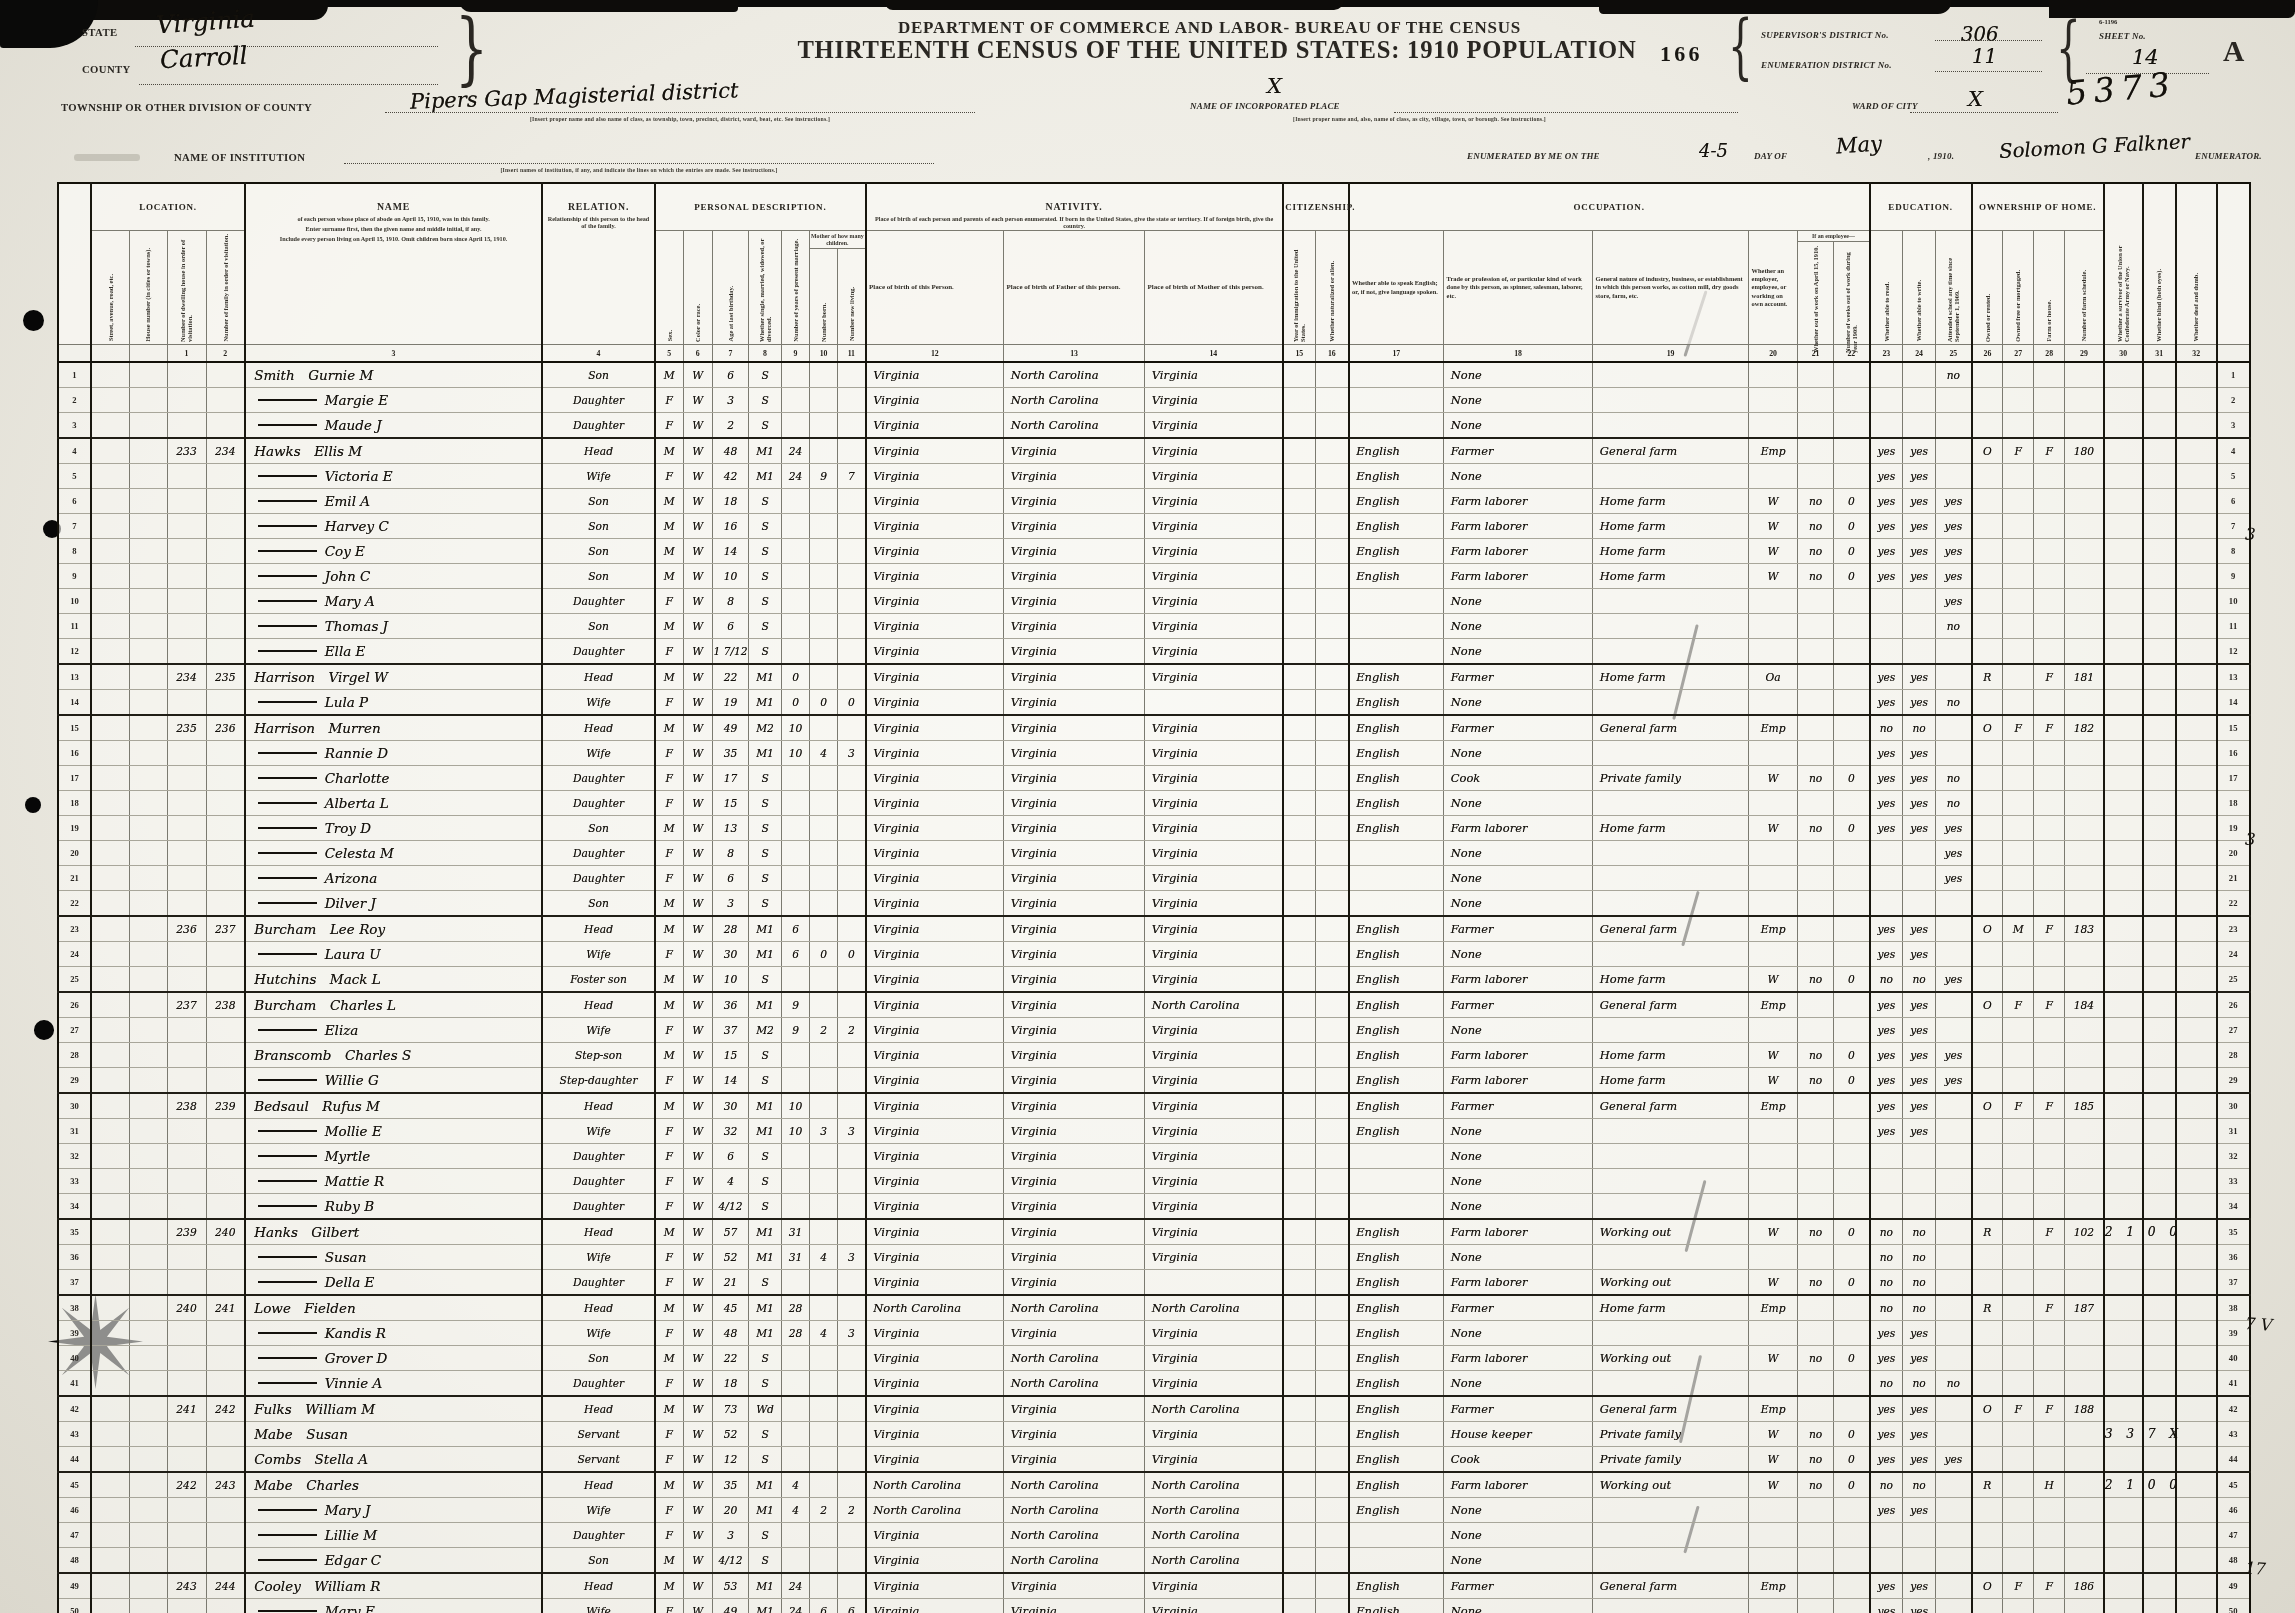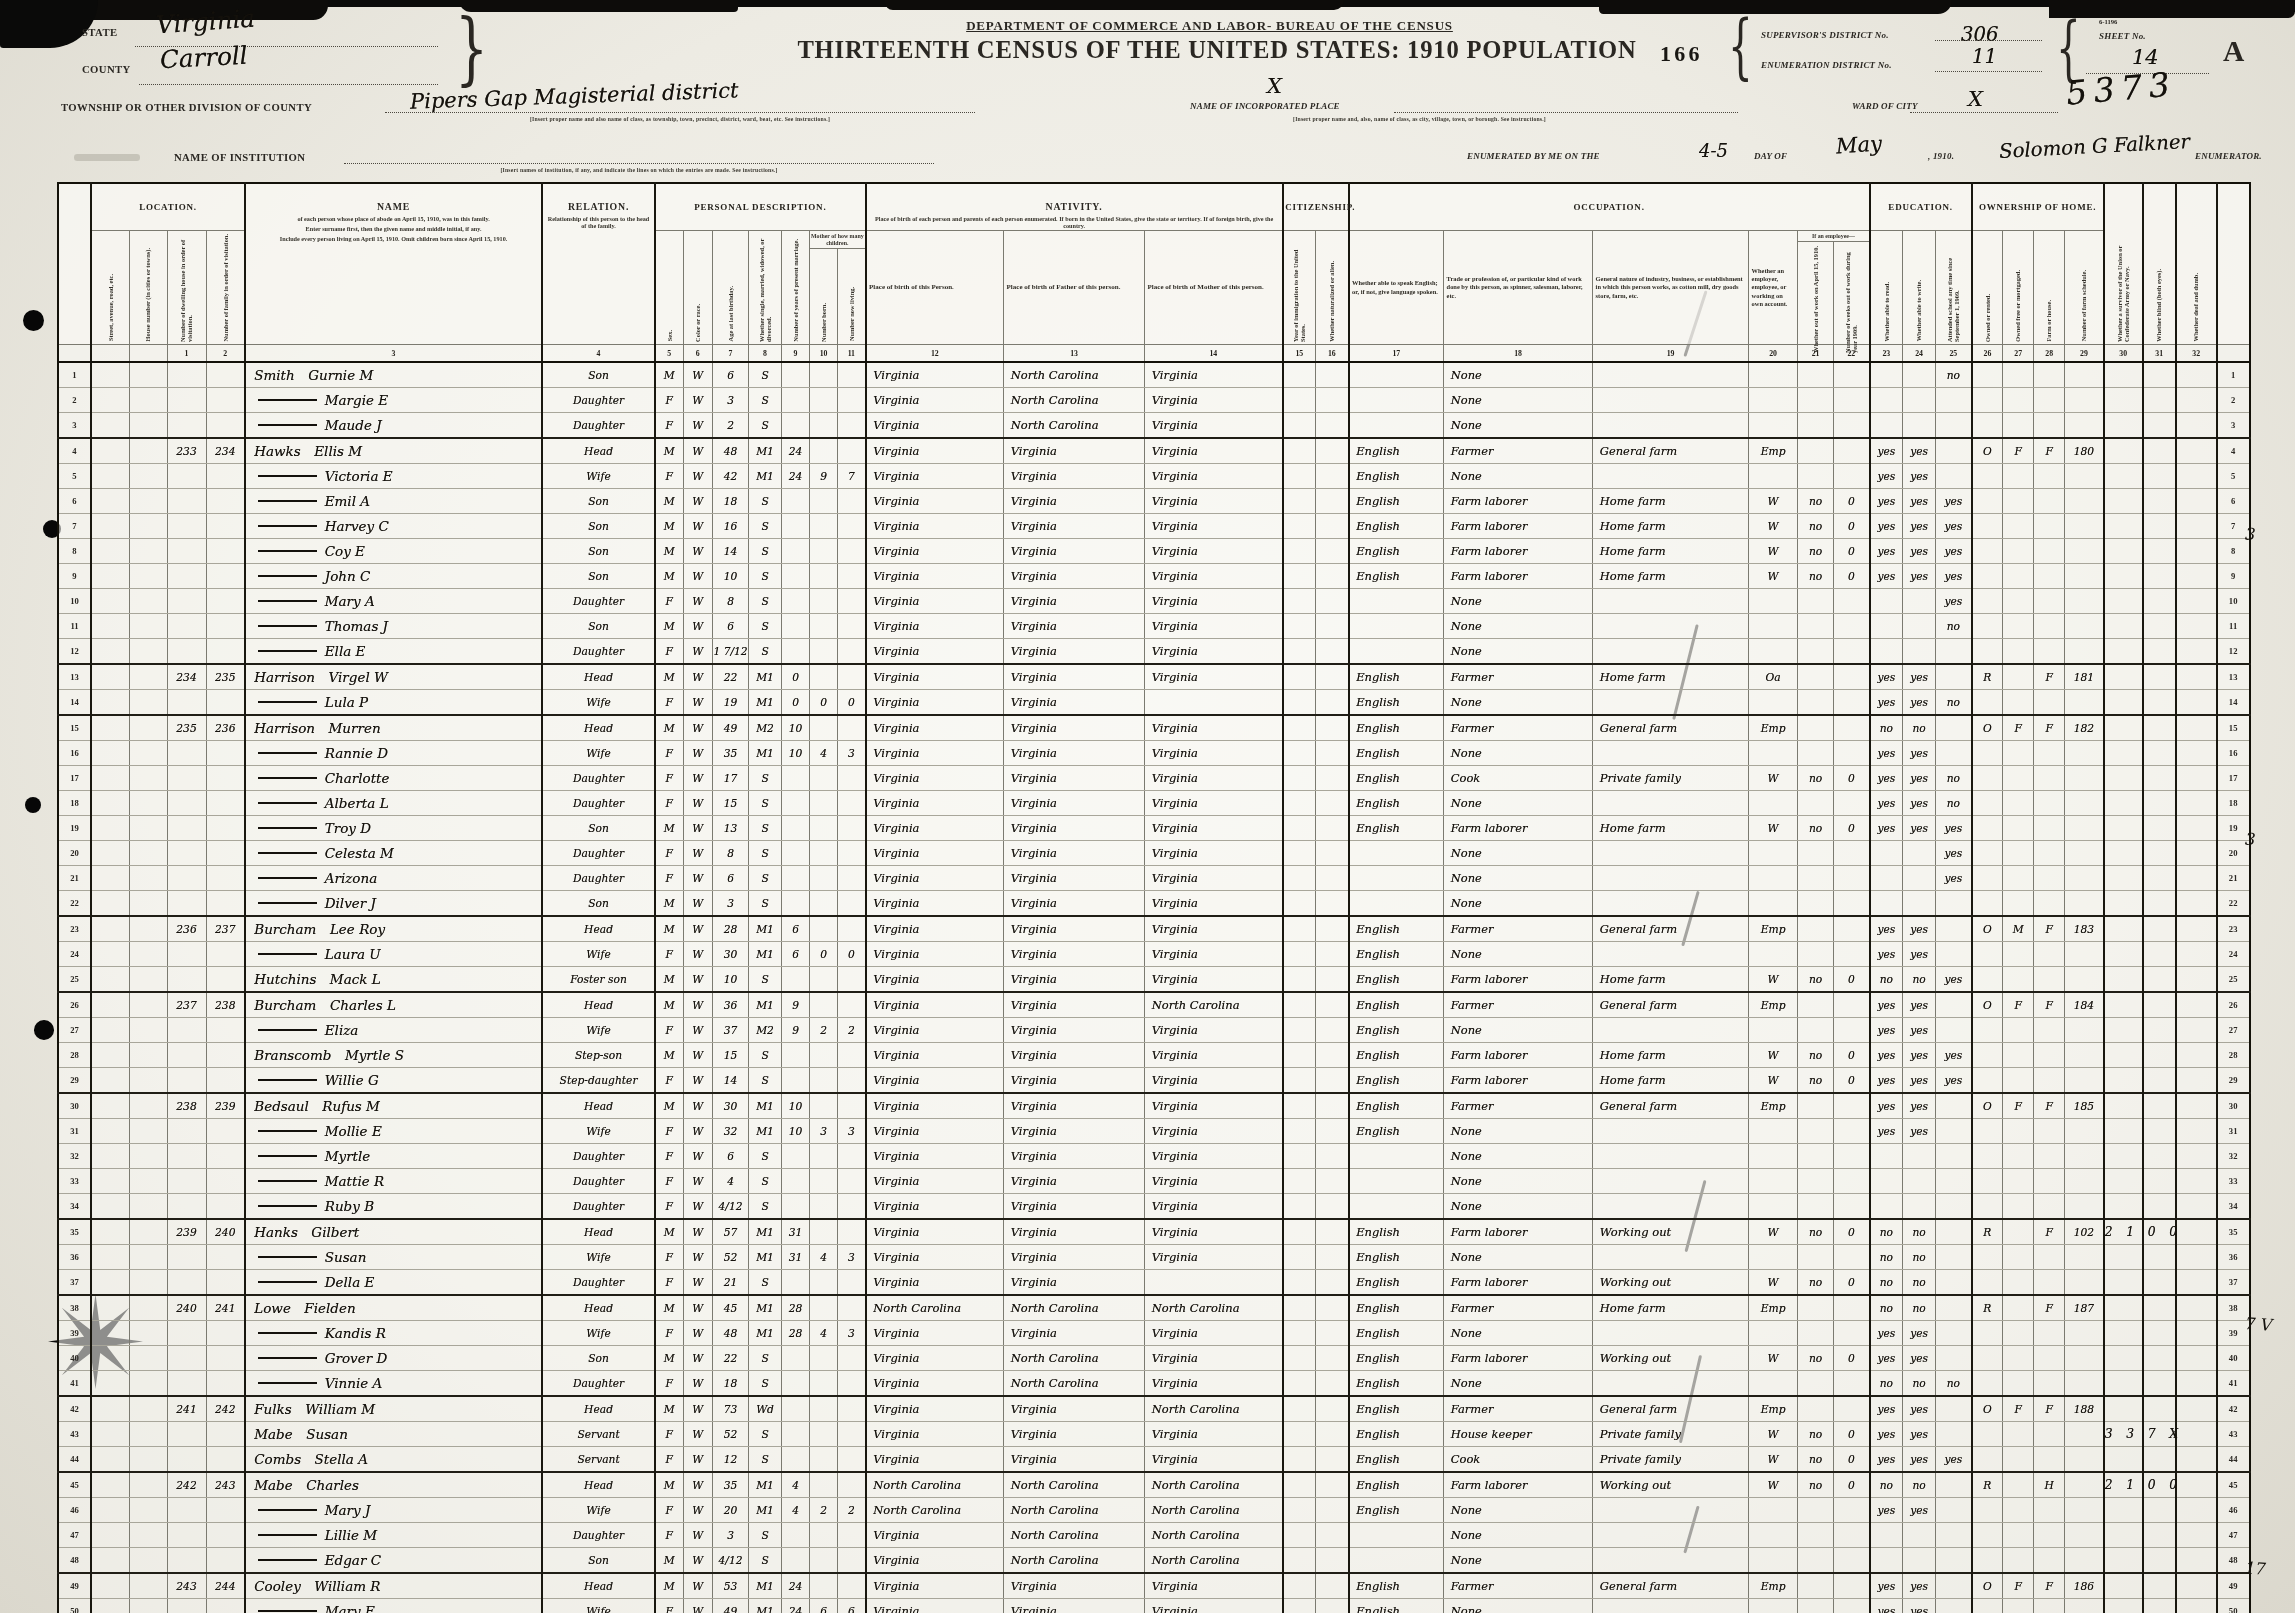--- a/index.html
+++ b/index.html
@@ -32,21 +32,21 @@
   .lab-sm{font-size:9px;letter-spacing:0.2px;font-style:italic;}
   .note{font-size:5.7px;font-weight:bold;color:#3a372f;letter-spacing:0.2px;}
   .hw{font-family:"DejaVu Serif",serif;font-style:italic;color:#14110c;text-shadow:0 0 0.4px rgba(20,17,12,.6);}
   .hw26{font-size:21px;} .hw24{font-size:19.7px;} .hw22{font-size:18px;} .hw30{font-size:24.6px;}
   .dotline{position:absolute;border-bottom:1.6px dotted #4c483f;height:0.8px;}
   .brace{position:absolute;font-family:"DejaVu Serif",serif;color:#2a2722;font-weight:normal;}
   
   #hdr{position:absolute;top:11.5px;left:0;width:2295px;height:169px;}
   #hdr .abs{position:absolute;}
   .census-title{font-size:24.6px;letter-spacing:0.8px;}
-  .dept-line{font-size:13px;letter-spacing:0.8px;text-decoration:underline;}
+  .dept-line{font-size:17px;letter-spacing:0.8px;}
   .stamp{font-size:22px;letter-spacing:3.3px;font-weight:bold;color:#191713;}
   .bigA{font-size:29.5px;font-weight:bold;}
   
   #sheet{position:absolute;top:182px;left:57px;}
   table{border-collapse:collapse;table-layout:fixed;width:2191px;background:rgba(252,251,247,.55);}
   table{border:2.5px solid #131109;}
   th,td{border-right:0.8px solid #7b7a70;padding:0;overflow:visible;}
   th{vertical-align:middle;}
   .hr{border-right:2.1px solid #19170f !important;}
   thead th{border-bottom:0.8px solid #7b7a70;background:rgba(248,247,241,.6);}
@@ -1395,21 +1395,21 @@
           <td class="hr hw"></td>
           <td class="hr hw"></td>
           <td class="ln-cell">27</td>
         </tr>
         <tr>
           <td class="hr ln-cell">28</td>
           <td class="hw"></td>
           <td class="hw"></td>
           <td class="hw"></td>
           <td class="hr hw"></td>
-          <td class="hr hw name-cell">Branscomb  Myrtle S</td>
+          <td class="hr hw name-cell">Branscomb  Charles S</td>
           <td class="hr hw">Step-son</td>
           <td class="hw">M</td>
           <td class="hw">W</td>
           <td class="hw">15</td>
           <td class="hw">S</td>
           <td class="hw"></td>
           <td class="hw"></td>
           <td class="hr hw"></td>
           <td class="hw c-wide">Virginia</td>
           <td class="hw c-wide">Virginia</td>

